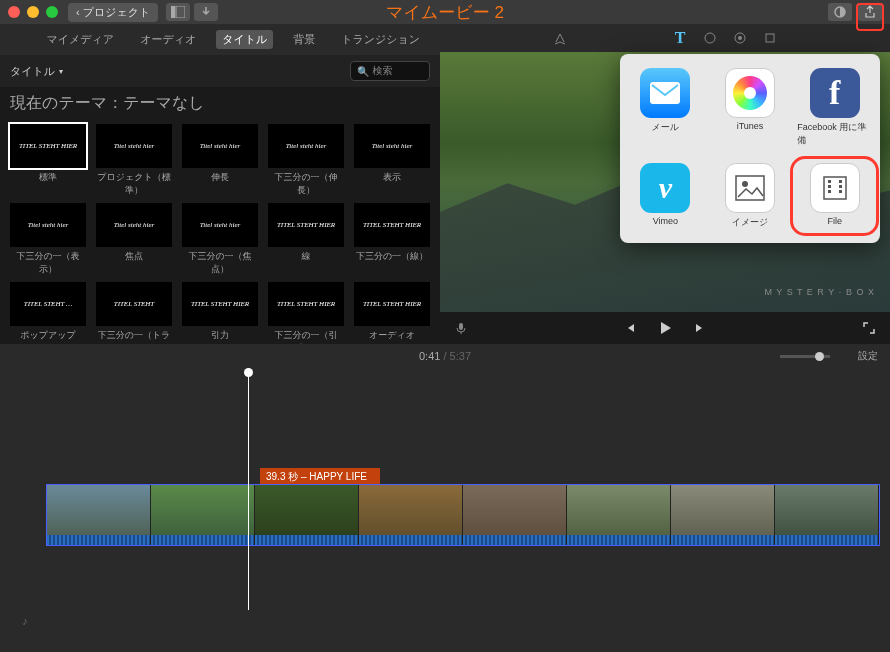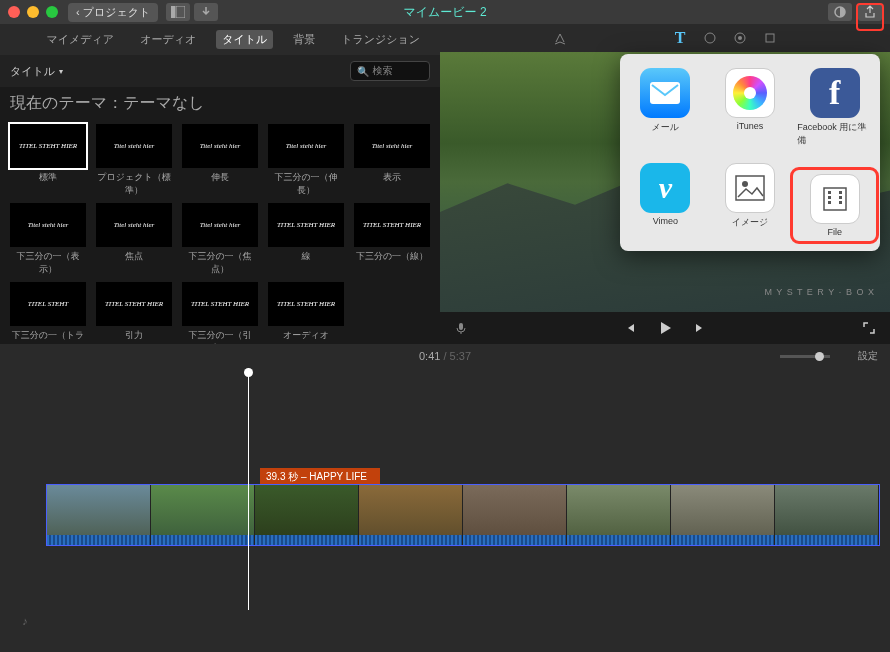--- a/index.html
+++ b/index.html
@@ -4,21 +4,21 @@
 <style>
 * { margin:0; padding:0; box-sizing:border-box; font-family:-apple-system,"Hiragino Kaku Gothic Pro",sans-serif; }
 body { width:890px; height:652px; background:#2a2a2a; color:#ccc; font-size:11px; overflow:hidden; position:relative; }
 .titlebar { height:24px; background:#3a3a3a; display:flex; align-items:center; padding:0 8px; position:relative; }
 .traffic-lights { display:flex; gap:7px; position:absolute; left:8px; }
 .tl { width:12px; height:12px; border-radius:50%; }
 .tl-red { background:#ff5f57; } .tl-yellow { background:#febc2e; } .tl-green { background:#28c840; }
 .back-btn { margin-left:60px; background:#555; border:none; color:#ddd; padding:2px 8px; border-radius:4px; font-size:11px; display:flex; align-items:center; gap:3px; }
 .tb-group { margin-left:8px; display:flex; gap:4px; }
 .tb-btn { background:#555; border:none; width:24px; height:18px; border-radius:3px; color:#aaa; display:flex; align-items:center; justify-content:center; }
-.app-title { position:absolute; left:50%; transform:translateX(-50%); color:#5eead4; font-size:12px; }
+.app-title { position:absolute; left:50%; transform:translateX(-50%); color:#f97316; font-size:17px; }
 .tb-right { position:absolute; right:8px; display:flex; gap:6px; }
 .share-hl { position:absolute; right:6px; top:3px; width:28px; height:28px; border:2px solid #ff3b30; border-radius:4px; z-index:5; }
 
 .upper { display:flex; height:320px; }
 .left-panel { width:440px; background:#1a1a1a; display:flex; flex-direction:column; }
 .tabs { display:flex; gap:14px; padding:6px 14px; justify-content:flex-end; background:#2a2a2a; font-size:11px; }
 .tab { color:#aaa; padding:2px 6px; cursor:pointer; }
 .tab.active { background:#555; border-radius:3px; color:#fff; }
 .subhdr { display:flex; justify-content:space-between; align-items:center; padding:6px 10px; background:#222; }
 .subhdr-l { color:#ccc; display:flex; align-items:center; gap:4px; }
@@ -41,21 +41,21 @@
 .ovl3 { top:150px; right:60px; font-size:24px; letter-spacing:10px; }
 .logo { position:absolute; bottom:15px; right:15px; color:#888; font-size:9px; letter-spacing:1px; }
 .play-ctrls { height:32px; background:#1a1a1a; display:flex; align-items:center; justify-content:center; gap:14px; position:relative; }
 .pc-btn { background:none; border:none; color:#ccc; width:22px; height:22px; display:flex; align-items:center; justify-content:center; }
 .pc-left { position:absolute; left:10px; } .pc-right { position:absolute; right:10px; }
 
 .share-popover { position:absolute; top:30px; right:10px; width:260px; background:#e8e8e8; border-radius:8px; padding:10px 4px; display:grid; grid-template-columns:repeat(3,1fr); gap:8px 2px; z-index:20; box-shadow:0 6px 24px rgba(0,0,0,0.5); }
 .share-it { display:flex; flex-direction:column; align-items:center; gap:3px; padding:4px; }
 .share-ic { width:50px; height:50px; border-radius:11px; display:flex; align-items:center; justify-content:center; font-size:26px; color:#fff; }
 .share-lb { font-size:9px; color:#333; text-align:left; }
-.share-it.hl { outline:3px solid #ff3b30; border-radius:6px;margin-top:11px; }
+.share-it.hl { outline:3px solid #ff3b30; border-radius:12px; }
 .ic-mail { background:linear-gradient(#5ac8fa,#007aff); }
 .ic-itunes { background:#fff; border:1px solid #ccc; }
 .ic-fb { background:#3b5998; }
 .ic-vimeo { background:#1ab7ea; }
 .ic-image { background:#fff; border:1px solid #ccc; }
 .ic-file { background:#fff; border:1px solid #ccc; }
 
 .time-hdr { height:24px; background:#2a2a2a; display:flex; align-items:center; padding:0 12px; position:relative; }
 .time-txt { position:absolute; left:50%; transform:translateX(-50%); color:#aaa; font-size:11px; }
 .zoom-sl { position:absolute; right:60px; display:flex; align-items:center; gap:4px; }
@@ -180,20 +180,24 @@
         </div>
         <div class="title-item">
           <div class="title-thumb">TITEL STEHT HIER</div>
           <div class="title-cap">線</div>
         </div>
         <div class="title-item">
           <div class="title-thumb">TITEL STEHT HIER</div>
           <div class="title-cap">下三分の一（線）</div>
         </div>
         <div class="title-item">
+          <div class="title-thumb">TITEL STEHT …</div>
+          <div class="title-cap">ポップアップ</div>
+        </div>
+        <div class="title-item">
           <div class="title-thumb">TITEL STEHT</div>
           <div class="title-cap">下三分の一（トランジション）</div>
         </div>
         <div class="title-item">
           <div class="title-thumb">TITEL STEHT HIER</div>
           <div class="title-cap">引力</div>
         </div>
         <div class="title-item">
           <div class="title-thumb">TITEL STEHT HIER</div>
           <div class="title-cap">下三分の一（引力）</div>

